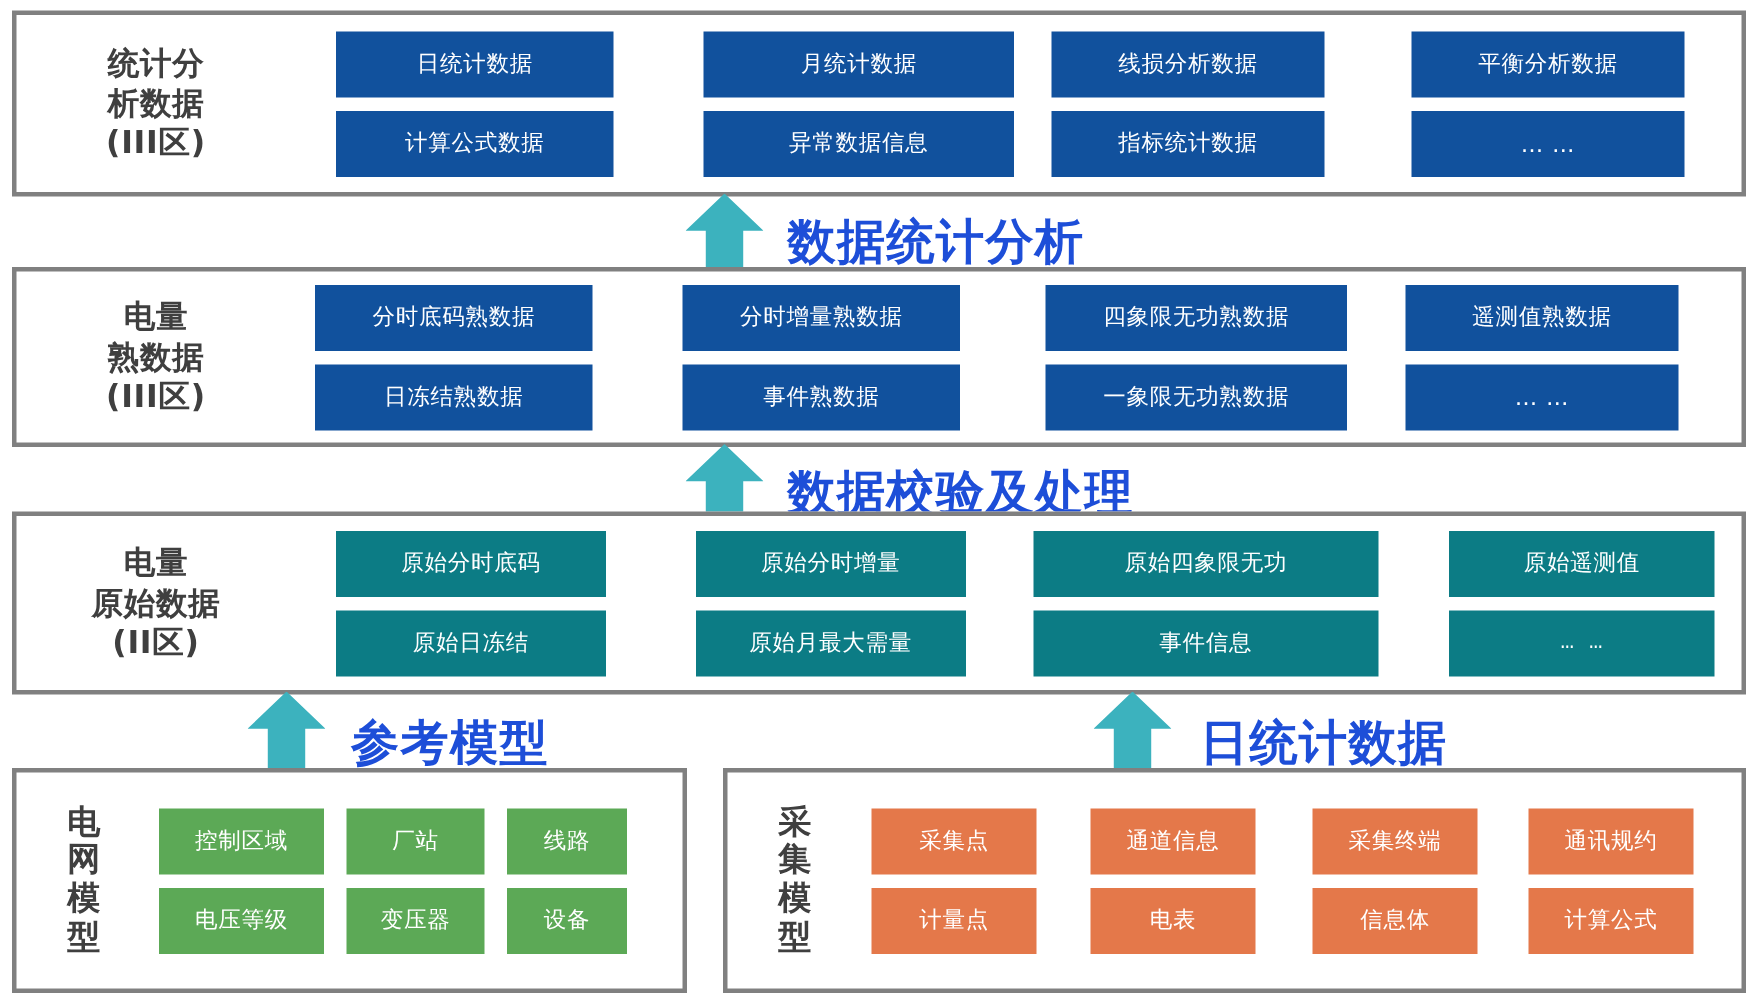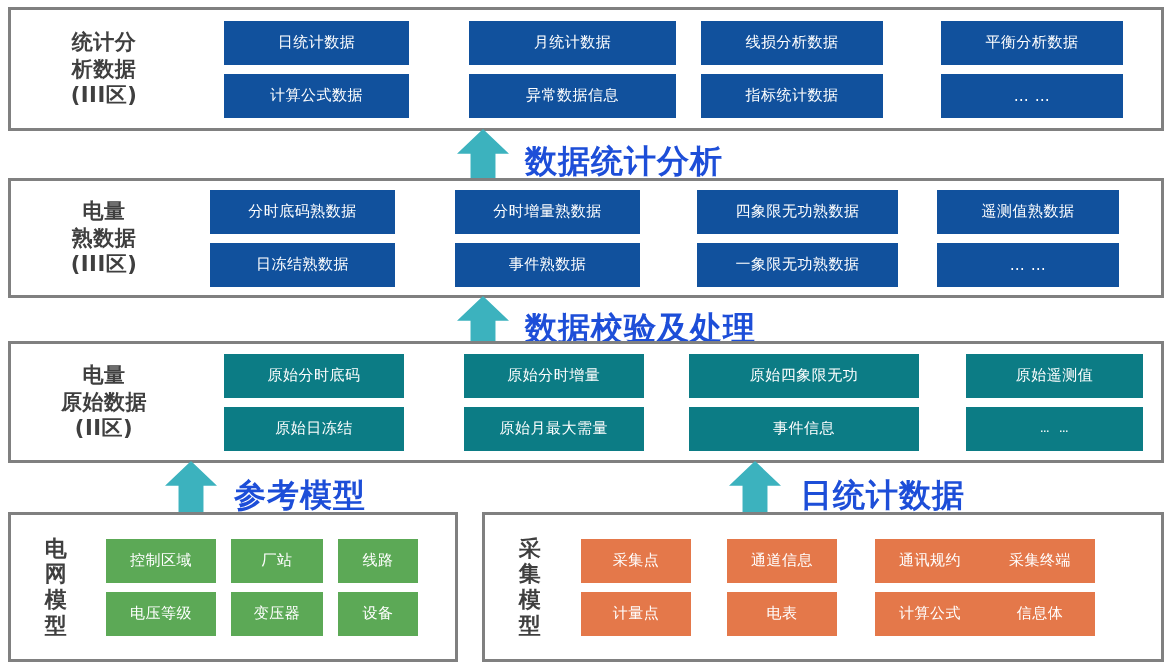--- a/index.html
+++ b/index.html
@@ -214,24 +214,24 @@
     </div>
     <div class="tiles" style="left:96px; right:18px;">
       <div class="tile-col" style="width:110px; margin-right:36px;">
         <div class="tile c-orange">采集点</div>
         <div class="tile c-orange">计量点</div>
       </div>
       <div class="tile-col" style="width:110px; margin-right:38px;">
         <div class="tile c-orange">通道信息</div>
         <div class="tile c-orange">电表</div>
       </div>
+      <div class="tile-col" style="width:110px; margin-right:34px;">
+        <div class="tile c-orange">采集终端</div>
+        <div class="tile c-orange">信息体</div>
+      </div>
       <div class="tile-col" style="width:110px;">
         <div class="tile c-orange">通讯规约</div>
         <div class="tile c-orange">计算公式</div>
       </div>
-      <div class="tile-col" style="width:110px; margin-right:34px;">
-        <div class="tile c-orange">采集终端</div>
-        <div class="tile c-orange">信息体</div>
-      </div>
     </div>
   </div>
 
 </div>
 
 </body></html>

